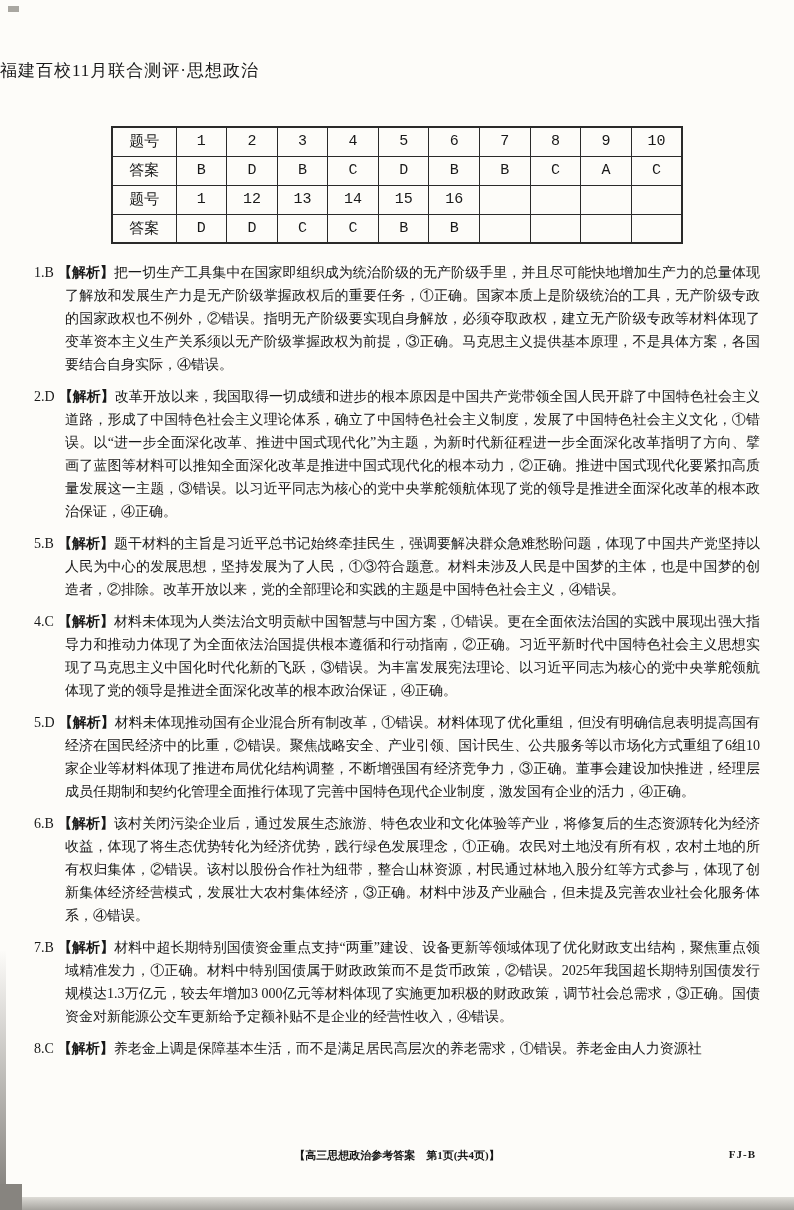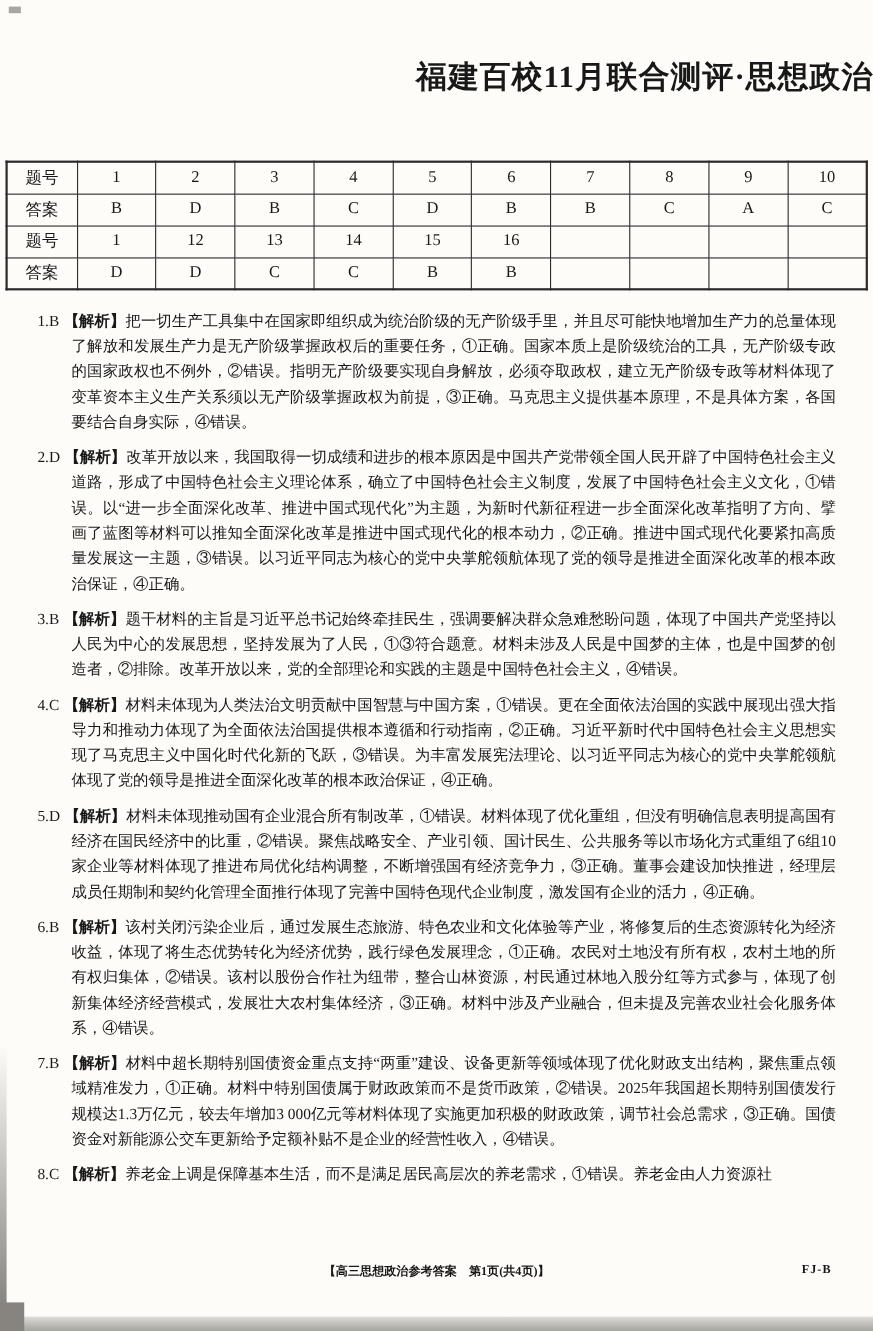--- a/index.html
+++ b/index.html
@@ -8,34 +8,34 @@
     position:relative;
     width:794px; height:1210px;
     margin:0 auto;
     background:#fdfcf9;
     font-family:"Liberation Serif","DejaVu Serif",serif;
     color:#181818;
     overflow:hidden;
   }
   .doc-title {
     padding-top:56px;
-    text-align:right;
-    font-size:28px;
-    font-weight:bold;
+    text-align:left;
+    font-size:17px;
+    font-weight:normal;
     letter-spacing:1px;
     line-height:30px;
   }
   .doc-subtitle {
     margin-top:12px;
     text-align:center;
     font-size:21px;
     font-weight:bold;
     line-height:26px;
   }
-  .table-wrap { width:784px; margin:60px auto 0; }
+  .table-wrap { width:572px; margin:40px auto 0;font-family:Liberation Mono, monospace; }
   table.answers {
     width:100%;
     border-collapse:collapse;
     table-layout:fixed;
     border:2px solid #2a2a2a;
   }
   table.answers td {
     border:1px solid #2a2a2a;
     height:29px;
     text-align:center;
@@ -181,21 +181,21 @@
   </div>
 
   <div class="content">
     <p class="expl">
       <span class="num">1.B</span><b class="marker">【解析】</b><span>把一切生产工具集中在国家即组织成为统治阶级的无产阶级手里，并且尽可能快地增加生产力的总量体现了解放和发展生产力是无产阶级掌握政权后的重要任务，①正确。国家本质上是阶级统治的工具，无产阶级专政的国家政权也不例外，②错误。指明无产阶级要实现自身解放，必须夺取政权，建立无产阶级专政等材料体现了变革资本主义生产关系须以无产阶级掌握政权为前提，③正确。马克思主义提供基本原理，不是具体方案，各国要结合自身实际，④错误。</span>
     </p>
     <p class="expl">
       <span class="num">2.D</span><b class="marker">【解析】</b><span>改革开放以来，我国取得一切成绩和进步的根本原因是中国共产党带领全国人民开辟了中国特色社会主义道路，形成了中国特色社会主义理论体系，确立了中国特色社会主义制度，发展了中国特色社会主义文化，①错误。以“进一步全面深化改革、推进中国式现代化”为主题，为新时代新征程进一步全面深化改革指明了方向、擘画了蓝图等材料可以推知全面深化改革是推进中国式现代化的根本动力，②正确。推进中国式现代化要紧扣高质量发展这一主题，③错误。以习近平同志为核心的党中央掌舵领航体现了党的领导是推进全面深化改革的根本政治保证，④正确。</span>
     </p>
     <p class="expl">
-      <span class="num">3.B</span><b class="marker">【解析】</b><span>题干材料的主旨是习近平总书记始终牵挂民生，强调要解决群众急难愁盼问题，体现了中国共产党坚持以人民为中心的发展思想，坚持发展为了人民，①③符合题意。材料未涉及人民是中国梦的主体，也是中国梦的创造者，②排除。改革开放以来，党的全部理论和实践的主题是中国特色社会主义，④错误。</span>
+      <span class="num">5.B</span><b class="marker">【解析】</b><span>题干材料的主旨是习近平总书记始终牵挂民生，强调要解决群众急难愁盼问题，体现了中国共产党坚持以人民为中心的发展思想，坚持发展为了人民，①③符合题意。材料未涉及人民是中国梦的主体，也是中国梦的创造者，②排除。改革开放以来，党的全部理论和实践的主题是中国特色社会主义，④错误。</span>
     </p>
     <p class="expl">
       <span class="num">4.C</span><b class="marker">【解析】</b><span>材料未体现为人类法治文明贡献中国智慧与中国方案，①错误。更在全面依法治国的实践中展现出强大指导力和推动力体现了为全面依法治国提供根本遵循和行动指南，②正确。习近平新时代中国特色社会主义思想实现了马克思主义中国化时代化新的飞跃，③错误。为丰富发展宪法理论、以习近平同志为核心的党中央掌舵领航体现了党的领导是推进全面深化改革的根本政治保证，④正确。</span>
     </p>
     <p class="expl">
       <span class="num">5.D</span><b class="marker">【解析】</b><span>材料未体现推动国有企业混合所有制改革，①错误。材料体现了优化重组，但没有明确信息表明提高国有经济在国民经济中的比重，②错误。聚焦战略安全、产业引领、国计民生、公共服务等以市场化方式重组了6组10家企业等材料体现了推进布局优化结构调整，不断增强国有经济竞争力，③正确。董事会建设加快推进，经理层成员任期制和契约化管理全面推行体现了完善中国特色现代企业制度，激发国有企业的活力，④正确。</span>
     </p>
     <p class="expl">
       <span class="num">6.B</span><b class="marker">【解析】</b><span>该村关闭污染企业后，通过发展生态旅游、特色农业和文化体验等产业，将修复后的生态资源转化为经济收益，体现了将生态优势转化为经济优势，践行绿色发展理念，①正确。农民对土地没有所有权，农村土地的所有权归集体，②错误。该村以股份合作社为纽带，整合山林资源，村民通过林地入股分红等方式参与，体现了创新集体经济经营模式，发展壮大农村集体经济，③正确。材料中涉及产业融合，但未提及完善农业社会化服务体系，④错误。</span>
     </p>

